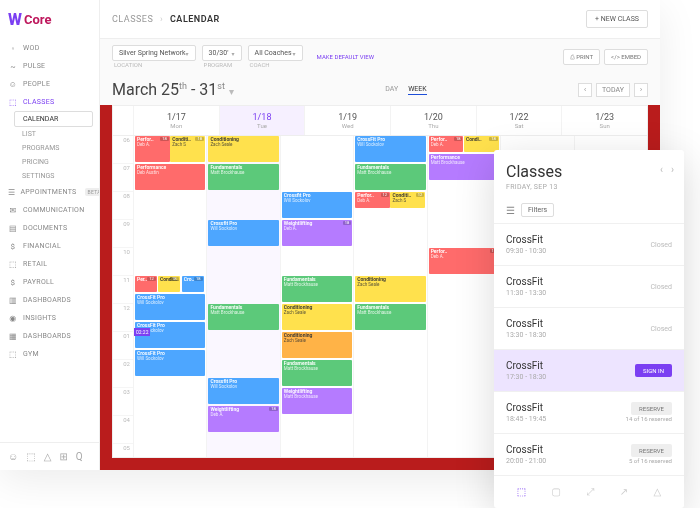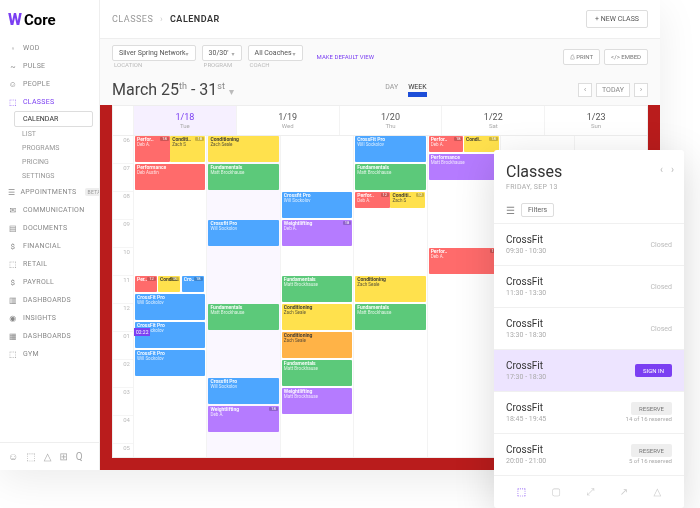--- a/index.html
+++ b/index.html
@@ -1,21 +1,21 @@
 <!DOCTYPE html>
 <html><head>
 <meta charset="utf-8">
 <style>
 *{box-sizing:border-box;margin:0;padding:0;font-family:-apple-system,BlinkMacSystemFont,"Segoe UI",Roboto,sans-serif}
 body{background:#fff;width:700px;height:508px;position:relative;overflow:hidden}
 .app{display:flex;width:660px;height:470px;background:#fff;box-shadow:0 10px 40px rgba(0,0,0,0.08);border-radius:2px}
 .sidebar{width:100px;background:#fff;border-right:1px solid #eee;display:flex;flex-direction:column;font-size:7px}
 .logo{padding:10px 8px;font-size:14px;font-weight:700;display:flex;align-items:center;gap:2px}
 .logo-w{color:#7b3ff2;font-weight:800;font-size:16px}
-.logo-core{color:#000000;font-size:15px}
+.logo-core{color:#be185d;font-size:13px}
 .nav{flex:1;overflow:hidden}
 .nav-item{display:flex;align-items:center;gap:5px;padding:4px 8px;color:#888;cursor:pointer;font-size:7px;letter-spacing:0.3px}
 .nav-item.active{color:#7b3ff2}
 .nav-item .icon{width:10px;height:10px;display:inline-flex;align-items:center;justify-content:center;font-size:8px}
 .sub-nav{margin-left:14px}
 .sub-item{padding:3px 8px;color:#999;font-size:7px;cursor:pointer}
 .sub-item.active{background:#fff;color:#333;border:1px solid #ddd;border-radius:2px;margin-right:6px}
 .badge{background:#eee;color:#999;font-size:5px;padding:1px 3px;border-radius:2px;margin-left:3px}
 .sidebar-footer{display:flex;gap:8px;padding:8px;border-top:1px solid #eee;color:#aaa;font-size:10px}
 .main{flex:1;display:flex;flex-direction:column;background:#b91c1c;overflow:hidden}
@@ -28,21 +28,21 @@
 .sel{font-size:7px;padding:3px 6px;border:1px solid #ddd;background:#fff;border-radius:2px;color:#555;min-width:70px;display:flex;justify-content:space-between;align-items:center;cursor:pointer}
 .sel .chev{color:#aaa;font-size:6px}
 .filter-label{font-size:6px;color:#bbb;margin-left:2px}
 .default-link{font-size:6px;color:#7b3ff2;margin-left:8px;cursor:pointer}
 .top-actions{margin-left:auto;display:flex;gap:4px}
 .act-btn{font-size:6px;padding:3px 6px;border:1px solid #ddd;background:#fff;border-radius:2px;color:#777;cursor:pointer}
 .date-bar{display:flex;align-items:center;justify-content:space-between;padding:6px 12px;background:#fafafa}
 .date-title{font-size:16px;color:#444;font-weight:400}
 .sup{font-size:9px;vertical-align:super;color:#888}
 .view-tabs{display:flex;gap:10px;font-size:7px;color:#999}
-.view-tabs .active{color:#333;border-bottom:5px solid #1d4ed8;padding-bottom:1px}
+.view-tabs .active{color:#333;border-bottom:1px solid #1d4ed8;padding-bottom:1px}
 .date-nav{display:flex;gap:4px;align-items:center;font-size:7px;color:#888}
 .nav-btn{border:1px solid #ddd;padding:2px 5px;background:#fff;cursor:pointer;font-size:7px;color:#888}
 .calendar{flex:1;overflow:hidden;background:#fff;margin:0 12px 12px;border:1px solid #eee;display:flex;flex-direction:column}
 .cal-head{display:flex;border-bottom:1px solid #eee}
 .time-col{width:20px;flex-shrink:0}
 .day-col{flex:1;text-align:center;padding:6px 2px;font-size:7px;border-left:1px solid #f3f3f3}
 .day-col .dnum{color:#555;font-size:9px}
 .day-col .dname{color:#aaa;font-size:6px}
 .day-col.today{background:#f6f0ff}
 .day-col.today .dnum{color:#7b3ff2}
@@ -216,20 +216,24 @@
       <div class="date-nav">
         <span class="nav-btn">‹</span>
         <span class="nav-btn">TODAY</span>
         <span class="nav-btn">›</span>
       </div>
     </div>
 
     <div class="calendar">
       <div class="cal-head" id="calhead">
         <div class="time-col"></div>
+      <div class="day-col">
+            <div class="dnum">1/17</div>
+            <div class="dname">Mon</div>
+          </div>
           <div class="day-col today">
             <div class="dnum">1/18</div>
             <div class="dname">Tue</div>
           </div>
           <div class="day-col">
             <div class="dnum">1/19</div>
             <div class="dname">Wed</div>
           </div>
           <div class="day-col">
             <div class="dnum">1/20</div>

